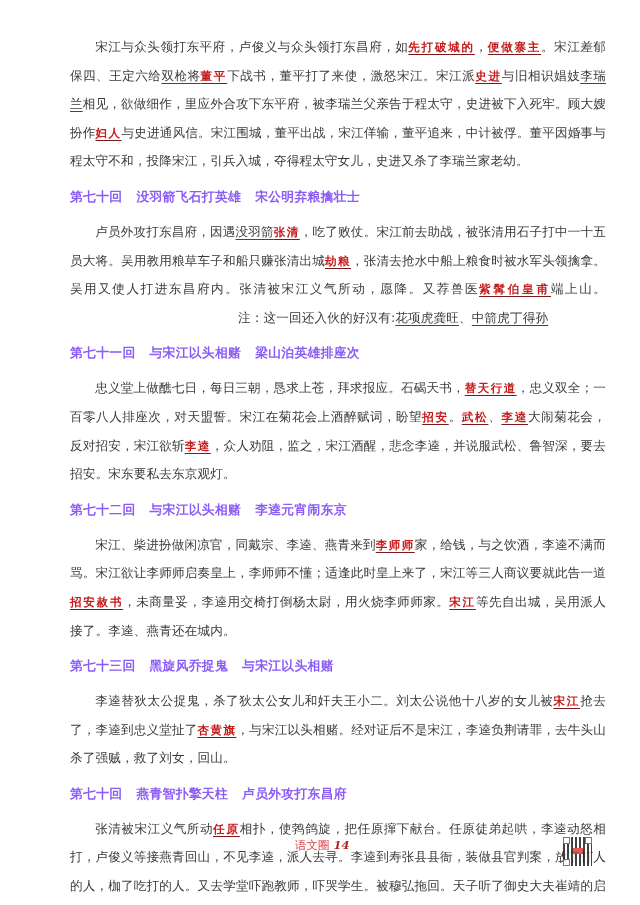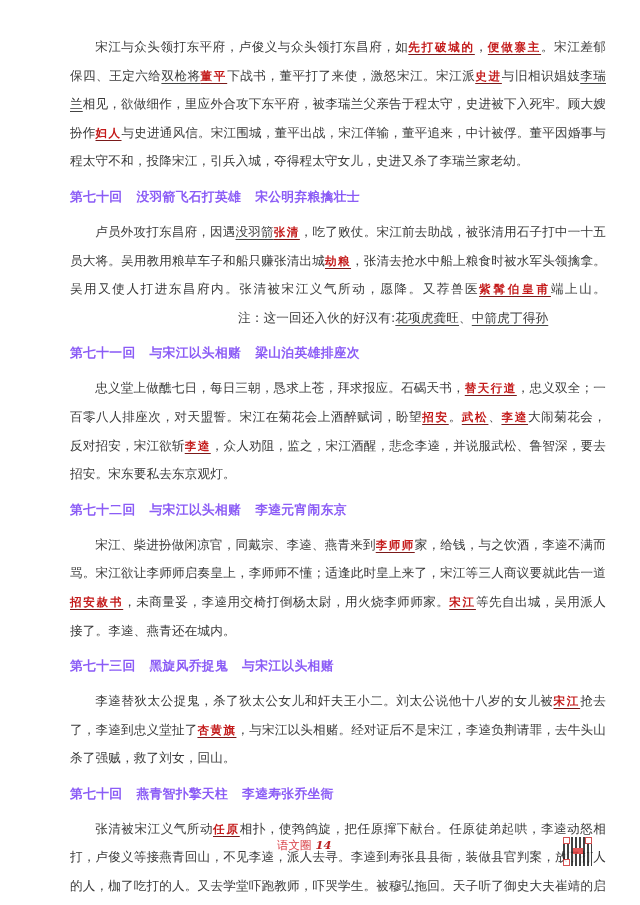--- a/index.html
+++ b/index.html
@@ -10,21 +10,21 @@
   p.para { margin: 0; font-size: 12.6px; line-height: 28.6px; text-indent: 2em;
            text-align: justify; letter-spacing: 0.15px; color: #3a3a3a; }
   h3.chapter { margin: 0; font-size: 12.8px; font-weight: bold; line-height: 20px;
                padding: 11px 0 11px 0; color: #8b5cf6; text-indent: 0; letter-spacing: 0.3px; }
   h3.chapter .gap { display: inline-block; width: 14px; }
   .hl { color: #c41a1a; font-weight: bold; font-family: "DejaVu Serif", "Liberation Serif", serif;
         text-decoration: underline; text-decoration-color: #7a1a1a; text-underline-offset: 3px;
         font-size: 11.5px; letter-spacing: 1.5px; }
   .ul { text-decoration: underline; text-underline-offset: 3px; text-decoration-color: #444; }
   .note-space { display: inline-block; width: 168px; }
-  .footer { position: absolute; left: 277px; top: 838px; font-size: 11.5px; color: #d9434a; }
+  .footer { position: absolute; left: 295px; top: 838px; font-size: 11.5px; color: #d9434a; }
   .footer .num { font-family: "DejaVu Serif", "Liberation Serif", serif; font-style: italic;
                  font-weight: bold; color: #b22; margin-left: 4px; }
   .qr { position: absolute; left: 563px; top: 837px; width: 29px; height: 29px;
         background:
           repeating-linear-gradient(90deg, #222 0 2px, #fff 2px 4px),
           #fff; opacity: 0.85; }
   .qr .corner { position: absolute; width: 7px; height: 7px; border: 1.5px solid #c33; background: #fff; box-sizing: border-box; }
   .qr .c1 { left: 0; top: 0; } .qr .c2 { right: 0; top: 0; } .qr .c3 { left: 0; bottom: 0; }
   .qr .mid { position: absolute; left: 10px; top: 11px; width: 10px; height: 6px; background: #e03a3a; }
 </style>
@@ -35,21 +35,21 @@
   <div class="content" id="content">
       <p class="para"><span>宋江与众头领打东平府，卢俊义与众头领打东昌府，如</span><span class="hl">先打破城的</span><span>，</span><span class="hl">便做寨主</span><span>。宋江差郁保四、王定六给</span><span class="ul">双枪将</span><span class="hl">董平</span><span>下战书，董平打了来使，激怒宋江。宋江派</span><span class="hl">史进</span><span>与旧相识娼妓</span><span class="ul">李瑞兰</span><span>相见，欲做细作，里应外合攻下东平府，被李瑞兰父亲告于程太守，史进被下入死牢。顾大嫂扮作</span><span class="hl">妇人</span><span>与史进通风信。宋江围城，董平出战，宋江佯输，董平追来，中计被俘。董平因婚事与程太守不和，投降宋江，引兵入城，夺得程太守女儿，史进又杀了李瑞兰家老幼。</span></p>
       <h3 class="chapter"><span>第七十回</span><span class="gap"></span><span>没羽箭飞石打英雄</span><span class="gap"></span><span>宋公明弃粮擒壮士</span></h3>
       <p class="para"><span>卢员外攻打东昌府，因遇</span><span class="ul">没羽箭</span><span class="hl">张清</span><span>，吃了败仗。宋江前去助战，被张清用石子打中一十五员大将。吴用教用粮草车子和船只赚张清出城</span><span class="hl">劫粮</span><span>，张清去抢水中船上粮食时被水军头领擒拿。吴用又使人打进东昌府内。张清被宋江义气所动，愿降。又荐兽医</span><span class="hl">紫髯伯皇甫</span><span>端上山。</span><span class="note-space"></span><span>注：这一回还入伙的好汉有:</span><span class="ul">花项虎龚旺</span><span>、</span><span class="ul">中箭虎丁得孙</span></p>
       <h3 class="chapter"><span>第七十一回</span><span class="gap"></span><span>与宋江以头相赌</span><span class="gap"></span><span>梁山泊英雄排座次</span></h3>
       <p class="para"><span>忠义堂上做醮七日，每日三朝，恳求上苍，拜求报应。石碣天书，</span><span class="hl">替天行道</span><span>，忠义双全；一百零八人排座次，对天盟誓。宋江在菊花会上酒醉赋词，盼望</span><span class="hl">招安</span><span>。</span><span class="hl">武松</span><span>、</span><span class="hl">李逵</span><span>大闹菊花会，反对招安，宋江欲斩</span><span class="hl">李逵</span><span>，众人劝阻，监之，宋江酒醒，悲念李逵，并说服武松、鲁智深，要去招安。宋东要私去东京观灯。</span></p>
       <h3 class="chapter"><span>第七十二回</span><span class="gap"></span><span>与宋江以头相赌</span><span class="gap"></span><span>李逵元宵闹东京</span></h3>
       <p class="para"><span>宋江、柴进扮做闲凉官，同戴宗、李逵、燕青来到</span><span class="hl">李师师</span><span>家，给钱，与之饮酒，李逵不满而骂。宋江欲让李师师启奏皇上，李师师不懂；适逢此时皇上来了，宋江等三人商议要就此告一道</span><span class="hl">招安赦书</span><span>，未商量妥，李逵用交椅打倒杨太尉，用火烧李师师家。</span><span class="hl">宋江</span><span>等先自出城，吴用派人接了。李逵、燕青还在城内。</span></p>
       <h3 class="chapter"><span>第七十三回</span><span class="gap"></span><span>黑旋风乔捉鬼</span><span class="gap"></span><span>与宋江以头相赌</span></h3>
       <p class="para"><span>李逵替狄太公捉鬼，杀了狄太公女儿和奸夫王小二。刘太公说他十八岁的女儿被</span><span class="hl">宋江</span><span>抢去了，李逵到忠义堂扯了</span><span class="hl">杏黄旗</span><span>，与宋江以头相赌。经对证后不是宋江，李逵负荆请罪，去牛头山杀了强贼，救了刘女，回山。</span></p>
-      <h3 class="chapter"><span>第七十回</span><span class="gap"></span><span>燕青智扑擎天柱</span><span class="gap"></span><span>李逵寿张乔坐衙</span></h3>
+      <h3 class="chapter"><span>第七十回</span><span class="gap"></span><span>燕青智扑擎天柱</span><span class="gap"></span><span>卢员外攻打东昌府</span></h3>
       <p class="para"><span>张清被宋江义气所动</span><span class="hl">任原</span><span>相扑，使鹁鸽旋，把任原撺下献台。任原徒弟起哄，李逵动怒相打，卢俊义等接燕青回山，不见李逵，派人去寻。李逵到寿张县县衙，装做县官判案，放了打人的人，枷了吃打的人。又去学堂吓跑教师，吓哭学生。被穆弘拖回。天子听了御史大夫崔靖的启奏，差</span></p>
     </div>
 
   <div class="footer">
     <span>语文圈</span><span class="num">14</span>
   </div>
 
   <div class="qr">
     <span class="corner c1"></span>
       <span class="corner c2"></span>

